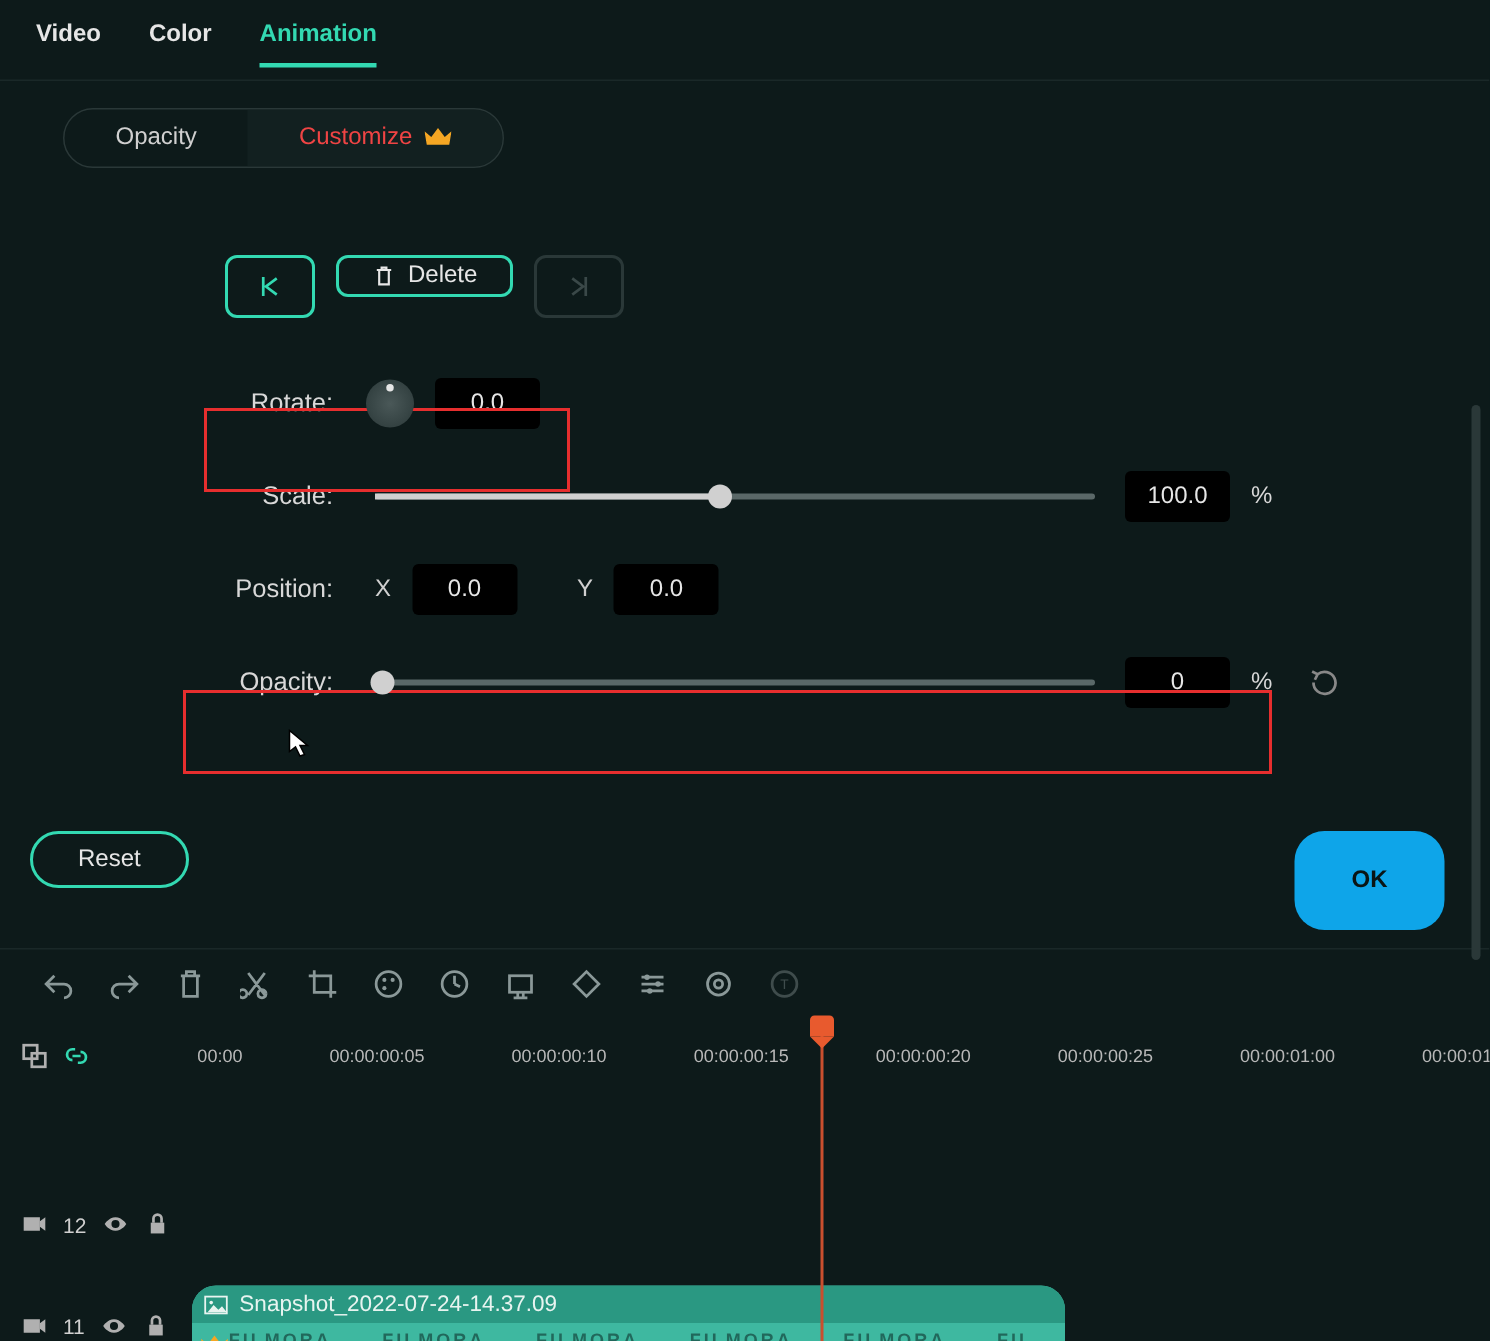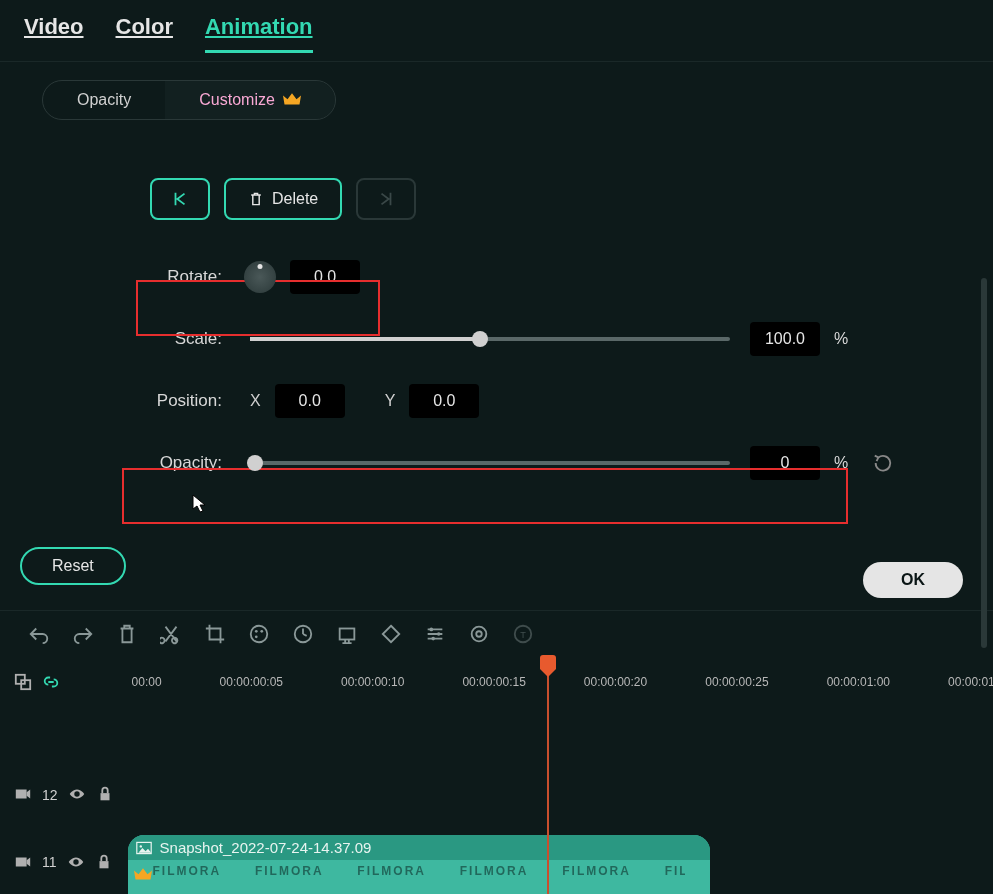--- a/index.html
+++ b/index.html
@@ -1,34 +1,34 @@
 <!DOCTYPE html>
 <html><head>
 <meta charset="utf-8">
 <style>
 * { margin: 0; padding: 0; box-sizing: border-box; font-family: Arial, sans-serif; }
 body { background: #0d1a1a; color: #d0d0d0; width: 993px; height: 894px; overflow: hidden; }
 
 .tabs-row { display: flex; gap: 32px; padding: 14px 24px 8px; border-bottom: 1px solid #1a2828; }
-.tab { font-size: 22px; font-weight: 600; cursor: pointer; padding-bottom: 10px; text-decoration: underline; }
+.tab { font-size: 16px; font-weight: 600; cursor: pointer; padding-bottom: 10px; }
 .tab.active { color: #33d9b2; border-bottom: 3px solid #33d9b2; }
 .tab.inactive { color: #e6e6e6; }
 
 .seg-row { display: flex; padding: 18px 42px; }
 .seg { display: flex; border: 1px solid #2a3838; border-radius: 22px; overflow: hidden; }
 .seg-btn { padding: 10px 34px; font-size: 16px; cursor: pointer; display: flex; align-items: center; gap: 8px; }
 .seg-preset { color: #d0d0d0; }
-.seg-customize { color: #f9a8d4; background: rgba(30,45,45,0.3); }
+.seg-customize { color: #ef4444; background: rgba(30,45,45,0.3); }
 .crown { width: 18px; height: 16px; }
 
 .panel { padding: 40px 30px 10px 30px; position: relative; }
 
 .btn-row { display: flex; gap: 14px; margin-left: 120px; margin-bottom: 40px; }
 .btn-key { width: 60px; height: 42px; border: 2px solid #33d9b2; border-radius: 8px; display: flex; align-items: center; justify-content: center; cursor: pointer; color: #33d9b2; }
-.btn-delete { height: 42px; padding: 0 22px; border: 2px solid #33d9b2; border-radius: 8px; display: flex; align-items: center; gap: 8px; color: #e6e6e6; font-size: 16px; cursor: pointer; }
+.btn-delete { height: 28px; padding: 0 22px; border: 2px solid #33d9b2; border-radius: 8px; display: flex; align-items: center; gap: 8px; color: #e6e6e6; font-size: 16px; cursor: pointer; }
 .btn-key.disabled { border-color: #2a3838; color: #3a4848; cursor: default; }
 
 .prop-row { display: flex; align-items: center; margin-bottom: 28px; padding-left: 110px; }
 .prop-label { width: 90px; text-align: right; font-size: 17px; color: #d8d8d8; padding-right: 8px; }
 .val-box { background: #000000; border-radius: 4px; padding: 8px 14px; min-width: 70px; text-align: center; font-size: 16px; color: #e6e6e6; }
 .unit { margin-left: 14px; font-size: 16px; color: #d8d8d8; }
 .slider-track { flex: 1; max-width: 480px; height: 4px; background: #5a6868; border-radius: 2px; position: relative; margin: 0 20px; }
 .slider-track.filled::before { content:''; position:absolute; left:0; top:0; height:100%; width:48%; background:#d0d0d0; }
 .slider-thumb { position: absolute; top: 50%; transform: translate(-50%,-50%); width: 16px; height: 16px; background: #d0d0d0; border-radius: 50%; }
 
@@ -38,21 +38,21 @@
 .highlight-red { border: 2px solid #e62e2e; padding: 8px 10px; }
 .rotate-wrap { position: absolute; left: 136px; top: 142px; width: 244px; height: 56px; }
 .opacity-wrap { position: absolute; left: 122px; top: 330px; width: 726px; height: 56px; }
 
 .reset-undo { width: 22px; height: 22px; margin-left: 24px; color: #888; }
 .pos-x-lbl { margin-left: 20px; margin-right: 14px; font-size:16px; }
 .pos-y-lbl { margin-left: 40px; margin-right: 14px; font-size:16px; }
 
 .footer-row { display: flex; justify-content: space-between; align-items: center; padding: 4px 30px 12px 20px; border-bottom: 1px solid #1a2828; }
 .reset-btn { border: 2px solid #33d9b2; border-radius: 20px; padding: 8px 30px; color: #e6e6e6; font-size: 16px; cursor: pointer; background:transparent; }
-.ok-btn { background: #e5e5e5; border-radius: 20px; padding: 9px 38px; color: #0a1515; font-size: 16px; font-weight:600; cursor: pointer; border:none;margin-top:28px; }
+.ok-btn { background: #0ea5e9; border-radius: 20px; padding: 24px 38px; color: #0a1515; font-size: 16px; font-weight:600; cursor: pointer; border:none;margin-top:28px; }
 
 .toolbar { display: flex; gap: 22px; padding: 12px 28px; align-items: center; }
 .tool-icon { width: 22px; height: 22px; color: #8a9898; cursor: pointer; }
 
 .timeline-area { display: flex; }
 .track-gutter { width: 130px; }
 .track-row-head { display:flex; align-items:center; gap:10px; padding: 6px 14px; height: 48px; }
 .track-row-head.clip-head { height: 90px; }
 .gutter-icon { width: 18px; height: 18px; color: #b0b0b0; }
 .ruler-row { display:flex; height: 50px; align-items:center; position:relative; padding-left: 4px; }

